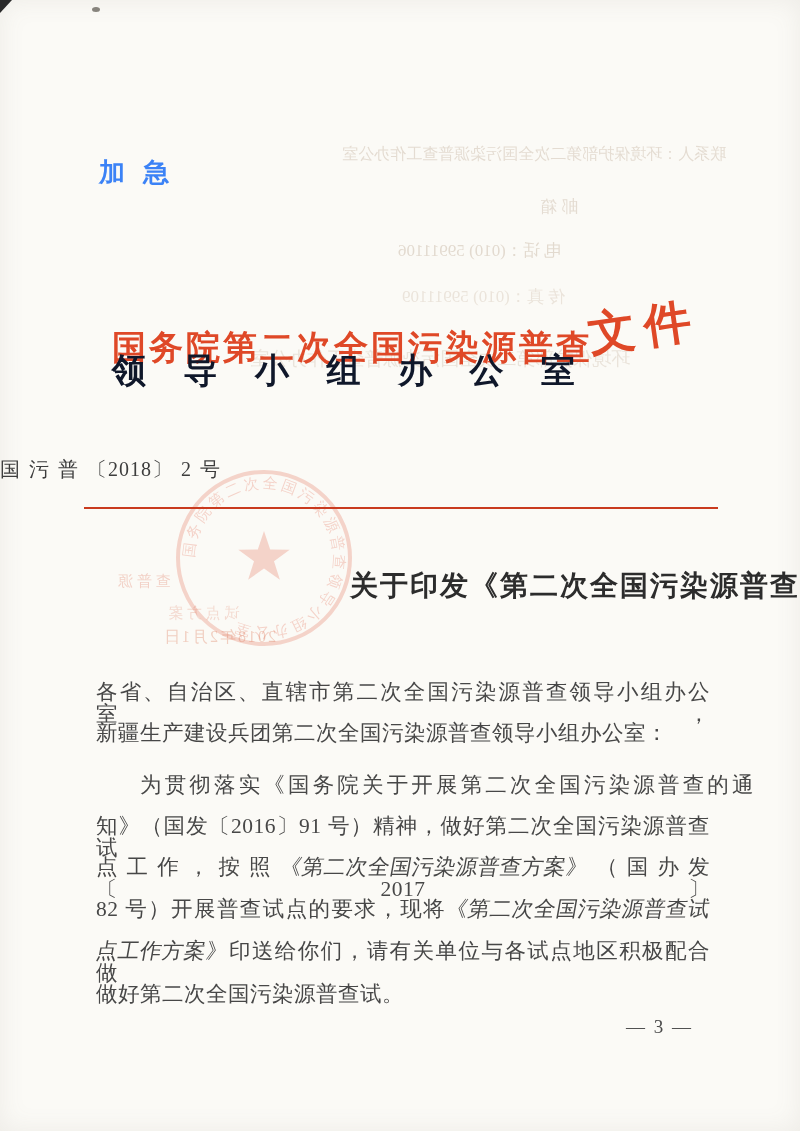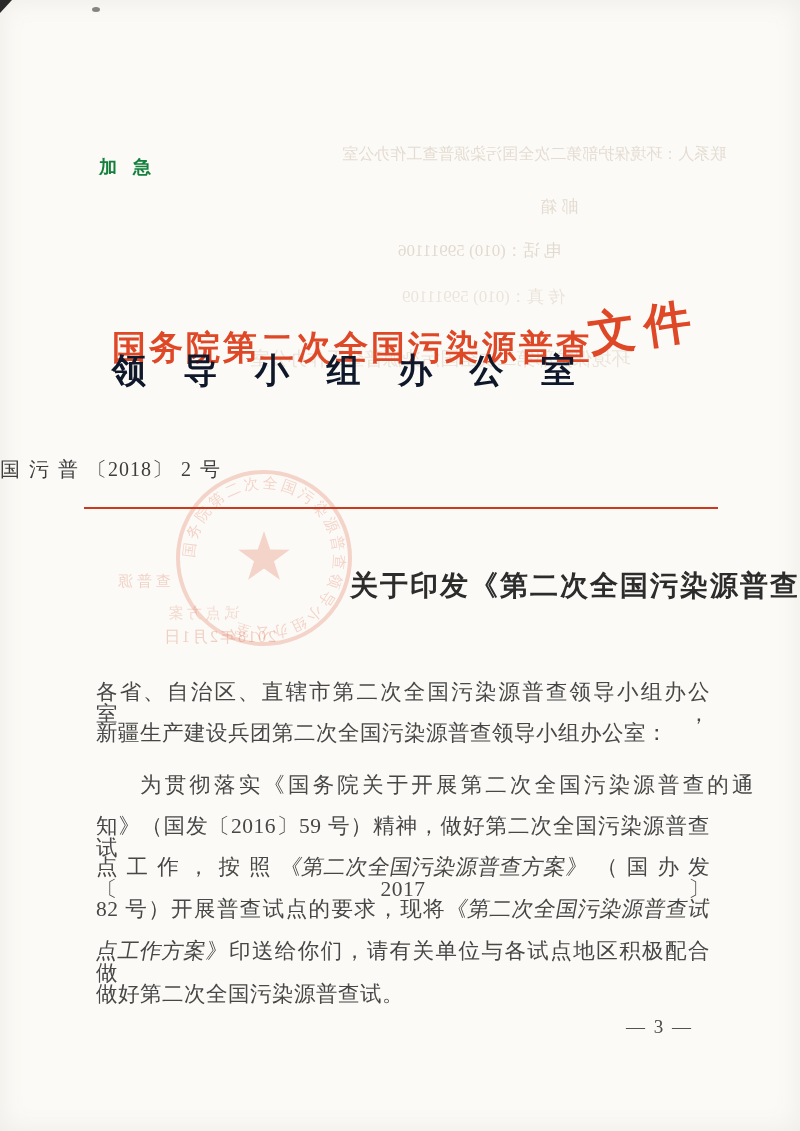--- a/index.html
+++ b/index.html
@@ -11,21 +11,21 @@
   }
   .abs{position:absolute;}
 
   
   .speck-corner{left:0;top:0;width:12px;height:13px;background:#2a2a2a;
     clip-path:polygon(0 0,100% 0,0 100%);}
   .speck-dot{left:92px;top:7px;width:8px;height:5px;background:#6a675f;border-radius:50%;opacity:.8;}
 
   
   .urgency{left:99px;top:155px;font-family:"Liberation Sans","DejaVu Sans",sans-serif;
-    font-weight:700;font-size:18px;color:#15803d;word-spacing:9px;letter-spacing:1px;text-align:center;}
+    font-weight:700;font-size:26px;color:#3b82f6;word-spacing:9px;letter-spacing:1px;text-align:center;}
 
   
   .org1{left:112px;top:295px;width:478px;font-size:34px;font-weight:700;color:#df4827;
     line-height:1;text-align:justify;text-align-last:justify;margin-top:36px;}
   .org2{left:112px;top:354px;width:478px;font-size:34px;font-weight:700;color:#0f172a;
     line-height:1;white-space:nowrap;word-spacing:29px;}
   .doctype{left:588px;top:304px;font-size:47px;font-weight:700;color:#df4827;
     letter-spacing:9px;transform:rotate(-8deg);line-height:1;}
   .docnum{left:0;top:456px;width:800px;text-align:left;font-size:20px;color:#3d3d3d;
     word-spacing:2px;letter-spacing:1px;}
@@ -102,21 +102,21 @@
   <div class="abs doctype">文件</div>
   <div class="abs docnum">国 污 普 〔2018〕 2 号</div>
   <div class="abs rule"></div>
 
   <div class="abs title-line title1">关于印发《第二次全国污染源普查</div>
 
   <div class="abs bodyline just sal1">各省、自治区、直辖市第二次全国污染源普查领导小组办公室，</div>
   <div class="abs bodyline sal2">新疆生产建设兵团第二次全国污染源普查领导小组办公室：</div>
 
   <div class="abs bodyline just indent p1">为贯彻落实《国务院关于开展第二次全国污染源普查的通</div>
-  <div class="abs bodyline just p2">知》（国发〔2016〕59 号）精神，做好第二次全国污染源普查试</div>
+  <div class="abs bodyline just p2">知》（国发〔2016〕91 号）精神，做好第二次全国污染源普查试</div>
   <div class="abs bodyline just p3"><span>点工作，按照</span><span class="it">《第二次全国污染源普查方案》</span><span>（国办发〔2017〕</span></div>
   <div class="abs bodyline just p4"><span>82 号）开展普查试点的要求，现将</span><span class="it">《第二次全国污染源普查试</span></div>
   <div class="abs bodyline just p5"><span class="it">点工作方案》</span><span>印送给你们，请有关单位与各试点地区积极配合做</span></div>
   <div class="abs bodyline p6">做好第二次全国污染源普查试。</div>
 
   <div class="abs pagenum">— 3 —</div>
 
 </div>
 
 </body></html>

